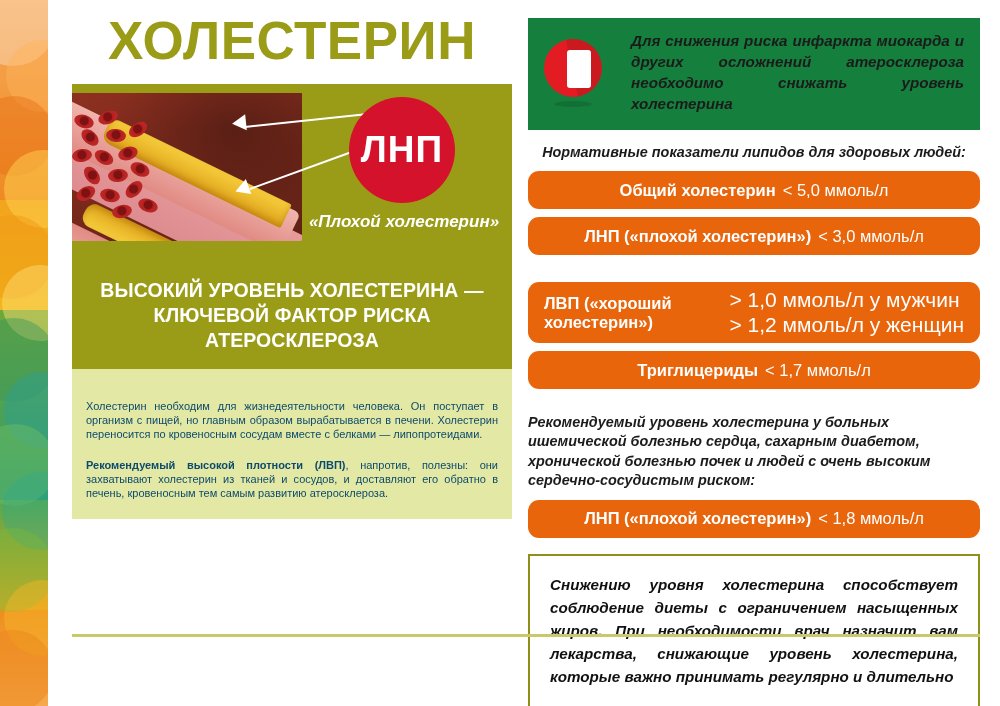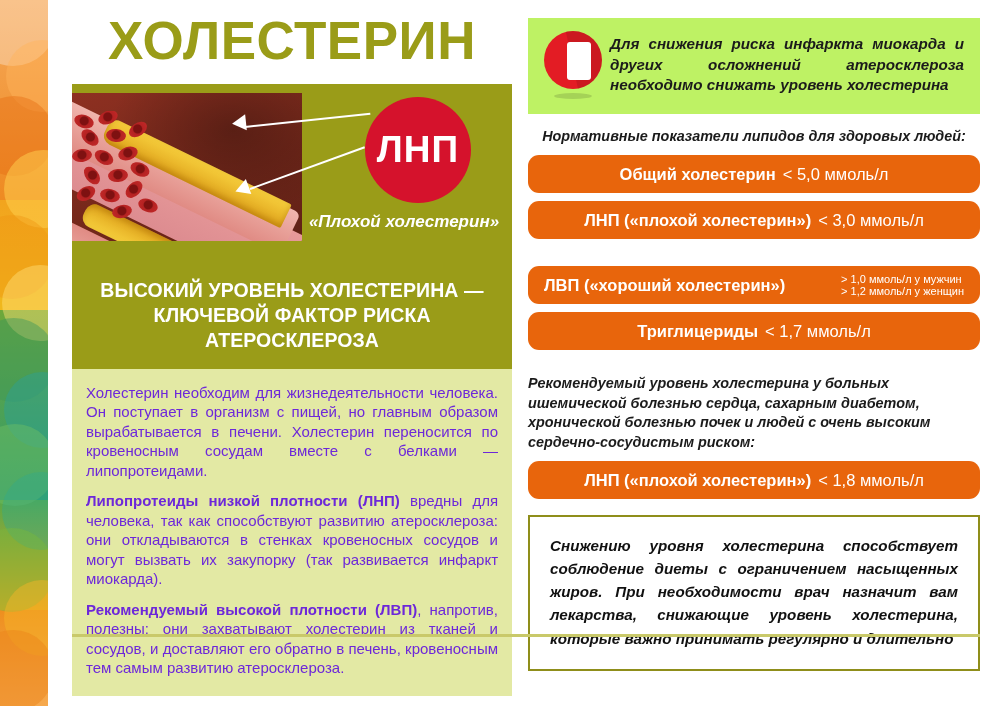--- a/index.html
+++ b/index.html
@@ -48,49 +48,49 @@
     transform:rotate(26deg);transform-origin:0 0;border-radius:10px 2px 2px 10px;
     box-shadow:inset 0 -3px 6px rgba(160,100,0,.5);}
   .plaqueB{position:absolute;left:18px;top:108px;width:210px;height:24px;
     background:linear-gradient(180deg,#E0A41C,#F6CE3C);
     transform:rotate(26deg);transform-origin:0 0;border-radius:10px 2px 2px 10px;
     box-shadow:inset 0 3px 6px rgba(160,100,0,.5);}
   .rbcwrap{position:absolute;left:0;top:18px;width:86px;height:110px;overflow:hidden;}
   .rbc{position:absolute;width:20px;height:13px;border-radius:50%;
     background:radial-gradient(circle at 50% 45%, #7E1111 0%, #7E1111 32%, #B52222 42%, #C52A2A 100%);}
   .lnp-circle{
-    position:absolute;left:293px;top:13px;width:106px;height:106px;border-radius:50%;
+    position:absolute;left:277px;top:13px;width:106px;height:106px;border-radius:50%;
     background:#D5122C;display:flex;align-items:center;justify-content:center;
     color:#fff;font-size:37px;font-weight:bold;letter-spacing:1px;
   }
   .arrow{position:absolute;height:2px;background:#fff;transform-origin:0 50%;}
   .arrowhead{position:absolute;width:0;height:0;border-top:8px solid transparent;
     border-bottom:8px solid transparent;border-right:14px solid #fff;}
   .badlabel{
     position:absolute;left:232px;top:128px;width:200px;text-align:center;
     color:#fff;font-size:17px;font-style:italic;font-weight:bold;
   }
 
   .banner{
     background:#9A9C18;color:#fff;text-align:center;
     padding:14px 10px 16px;font-size:19.5px;font-weight:bold;line-height:1.28;
     letter-spacing:.1px;
   }
   .bodybox{background:#E3E9A4;padding:14px 14px 18px;}
   .bodybox p{
-    margin:0 0 11px;font-size:15px;line-height:1.30;color:#6d28d9;
+    margin:16px 0 11px;font-size:11px;line-height:1.30;color:#0c4a6e;
     text-align:justify;
   }
   .bodybox p:last-child{margin-bottom:0;}
   .bodybox b{font-weight:bold;}
 
   
   .rightcol{position:absolute;left:528px;top:18px;width:452px;}
   .alert{
-    background:#bef264;display:flex;align-items:center;gap:6px;
+    background:#15803d;display:flex;align-items:center;gap:27px;
     padding:13px 16px 15px 14px;
   }
   .alert-icon{position:relative;width:62px;height:68px;flex:0 0 62px;}
   .alert-icon .circ{
     position:absolute;left:2px;top:0;width:58px;height:58px;border-radius:50%;
     background:#E31C24;overflow:hidden;
   }
   .alert-icon .circ::after{
     content:"";position:absolute;left:50%;top:-10%;width:90%;height:130%;
     background:rgba(0,0,0,.10);transform:rotate(-12deg);
@@ -116,21 +116,21 @@
     background:#E8650C;border-radius:11px;color:#fff;
     margin-bottom:8px;min-height:38px;
     display:flex;align-items:center;justify-content:center;
     padding:7px 12px;box-sizing:border-box;
   }
   .bar .lbl{font-size:16.5px;font-weight:bold;}
   .bar .val{font-size:16.5px;font-weight:500;margin-left:7px;}
   .bar.split{justify-content:space-between;padding:6px 16px;margin-top:27px;}
   .bar.split .lbl{font-size:16.5px;}
   .bar.split .vals{text-align:left;line-height:1.16;}
-  .bar.split .vals div{font-size:11px;font-weight:500;white-space:nowrap;}
+  .bar.split .vals div{font-size:21px;font-weight:500;white-space:nowrap;}
 
   .notebox{
     border:2px solid #8F8E1A;background:#fff;
     padding:17px 20px 19px;margin-top:16px;
   }
   .notebox p{
     margin:0;font-size:15.2px;font-style:italic;font-weight:bold;
     line-height:1.52;color:#111;text-align:justify;
   }
 
@@ -210,21 +210,20 @@
       <div class="badlabel">«Плохой холестерин»</div>
     </div>
 
     <div class="banner">
       <div>ВЫСОКИЙ УРОВЕНЬ ХОЛЕСТЕРИНА —</div>
       <div>КЛЮЧЕВОЙ ФАКТОР РИСКА АТЕРОСКЛЕРОЗА</div>
     </div>
 
     <div class="bodybox">
       <p>Холестерин необходим для жизнедеятельности человека. Он поступает в организм с пищей, но главным образом вырабатывается в печени. Холестерин переносится по кровеносным сосудам вместе с белками — липопротеидами.</p>
-      <p><b>Липопротеиды низкой плотности (ЛНП)</b><span> вредны для человека, так как способствуют развитию атеросклероза: они откладываются в стенках кровеносных сосудов и могут вызвать их закупорку (так развивается инфаркт миокарда).</span></p>
       <p><b>Рекомендуемый высокой плотности (ЛВП)</b><span>, напротив, полезны: они захватывают холестерин из тканей и сосудов, и доставляют его обратно в печень, кровеносным тем самым развитию атеросклероза.</span></p>
     </div>
   </div>
 
   <div class="rightcol">
 
     <div class="alert">
       <div class="alert-icon">
         <div class="circ"></div>
         <div class="bar"></div>

